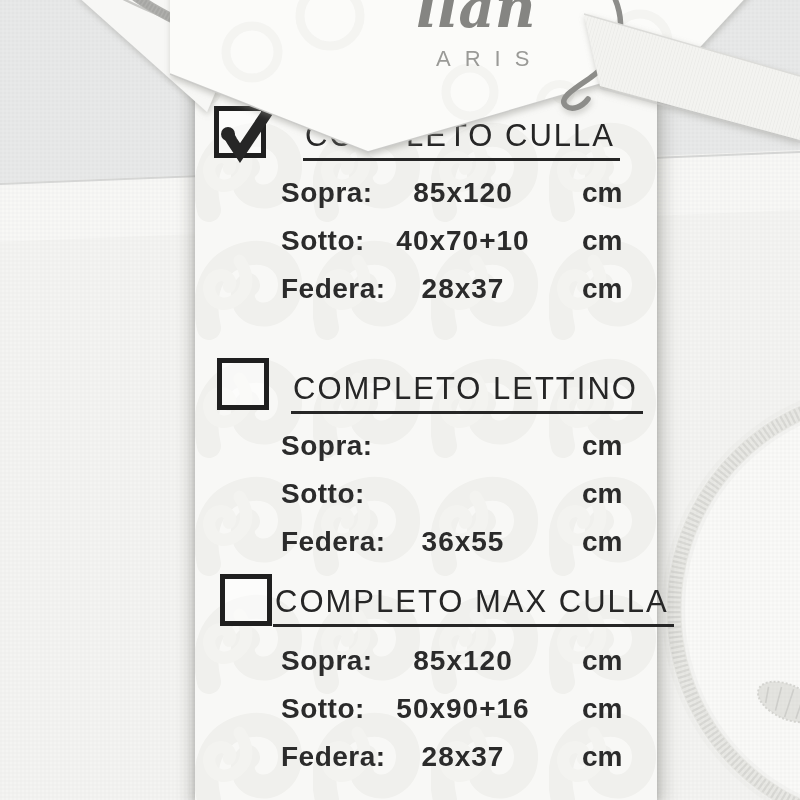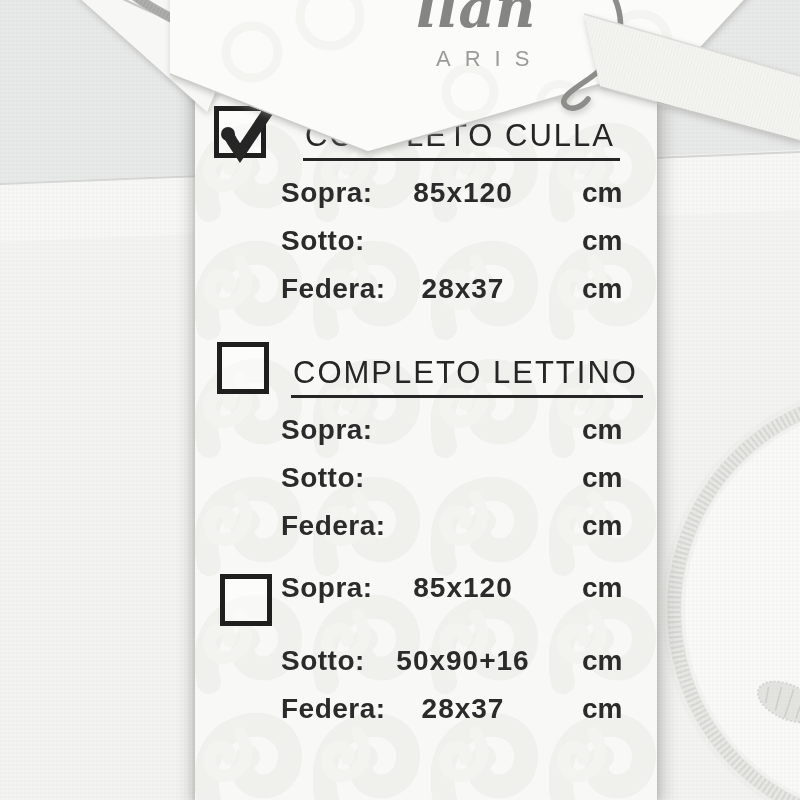--- a/index.html
+++ b/index.html
@@ -16,21 +16,21 @@
 
   
   #tag{
     position:absolute;left:195px;top:0;width:462px;height:800px;z-index:2;
     background:#f8f8f6;
     box-shadow:-7px 6px 12px rgba(95,95,90,.22), 8px 5px 14px rgba(95,95,90,.26), 0 2px 6px rgba(95,95,90,.25);
   }
   #tag .patternlayer{position:absolute;left:0;top:0;width:462px;height:800px;}
   .section{position:absolute;left:0;width:462px;height:230px;}
   .section:nth-of-type(1){top:104px}
-  .section:nth-of-type(2){top:341px}
+  .section:nth-of-type(2){top:357px}
   .section:nth-of-type(3){top:572px}
 
   .cbx{
     position:absolute;top:2px;width:42px;height:42px;
     border:5px solid #1f1f1f;background:rgba(255,255,255,.55);
   }
   .section:nth-of-type(1) .cbx{left:19px}
   .section:nth-of-type(2) .cbx{left:22px;top:1px}
   .section:nth-of-type(3) .cbx{left:25px;top:2px}
   .cbx .check{position:absolute;left:-9px;top:-15px;width:72px;height:72px;display:none;}
@@ -111,20 +111,21 @@
         </svg>
       </div>
       <div class="title">COMPLETO CULLA</div>
       <div class="row">
         <span class="name">Sopra:</span>
         <span class="val">85x120</span>
         <span class="unit">cm</span>
       </div>
       <div class="row">
         <span class="name">Sotto:</span>
+        <span class="val">40x70+10</span>
         <span class="unit">cm</span>
       </div>
       <div class="row">
         <span class="name">Federa:</span>
         <span class="val">28x37</span>
         <span class="unit">cm</span>
       </div>
     </div>
 
     <div class="section">
@@ -135,28 +136,30 @@
       <div class="row">
         <span class="name">Sopra:</span>
         <span class="unit">cm</span>
       </div>
       <div class="row">
         <span class="name">Sotto:</span>
         <span class="unit">cm</span>
       </div>
       <div class="row">
         <span class="name">Federa:</span>
+        <span class="val">36x55</span>
         <span class="unit">cm</span>
       </div>
     </div>
 
     <div class="section">
       <div class="cbx">
         
       </div>
+      <div class="title">COMPLETO MAX CULLA</div>
       <div class="row">
         <span class="name">Sopra:</span>
         <span class="val">85x120</span>
         <span class="unit">cm</span>
       </div>
       <div class="row">
         <span class="name">Sotto:</span>
         <span class="val">50x90+16</span>
         <span class="unit">cm</span>
       </div>

